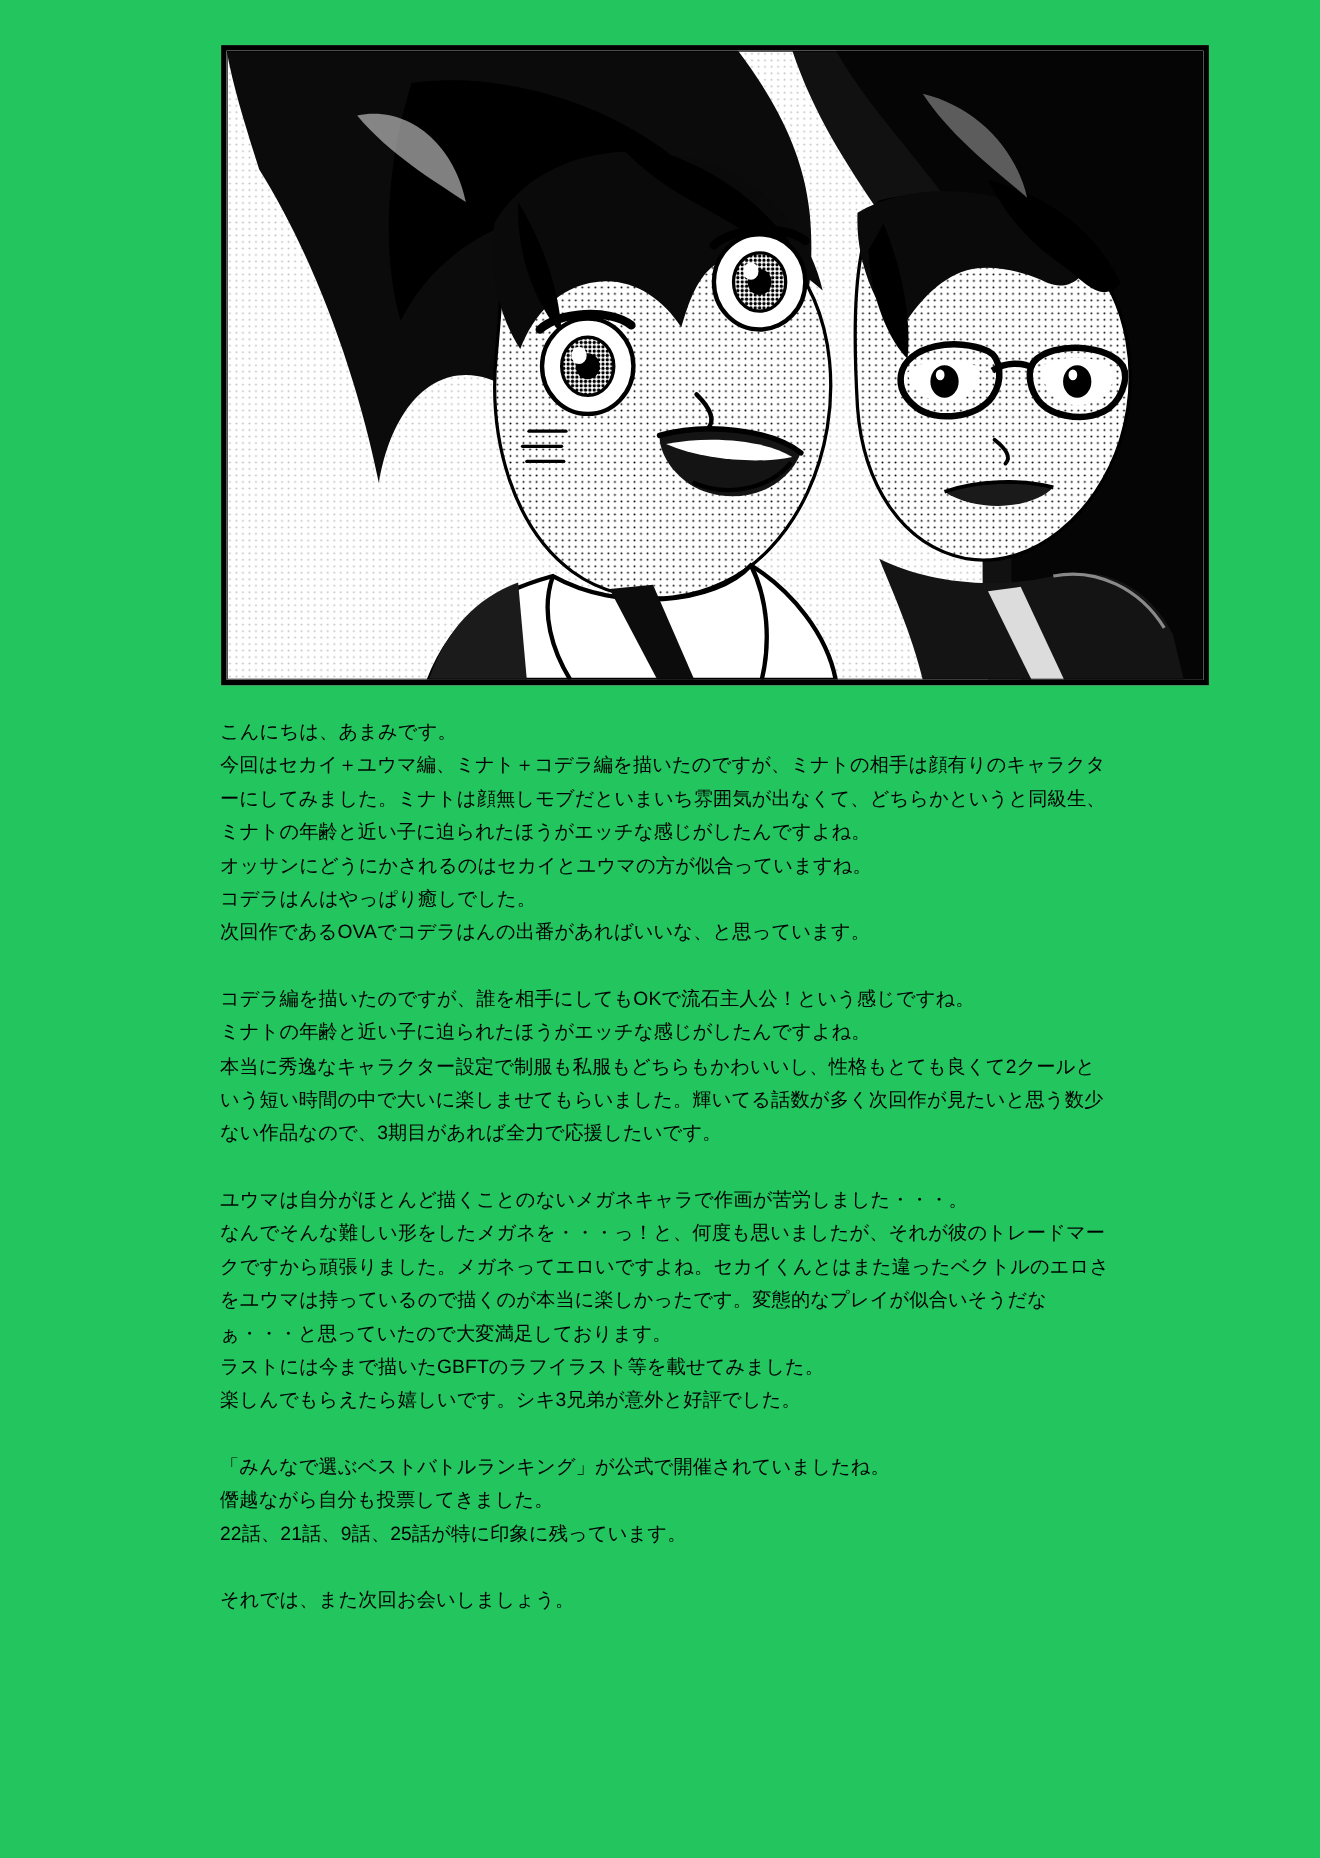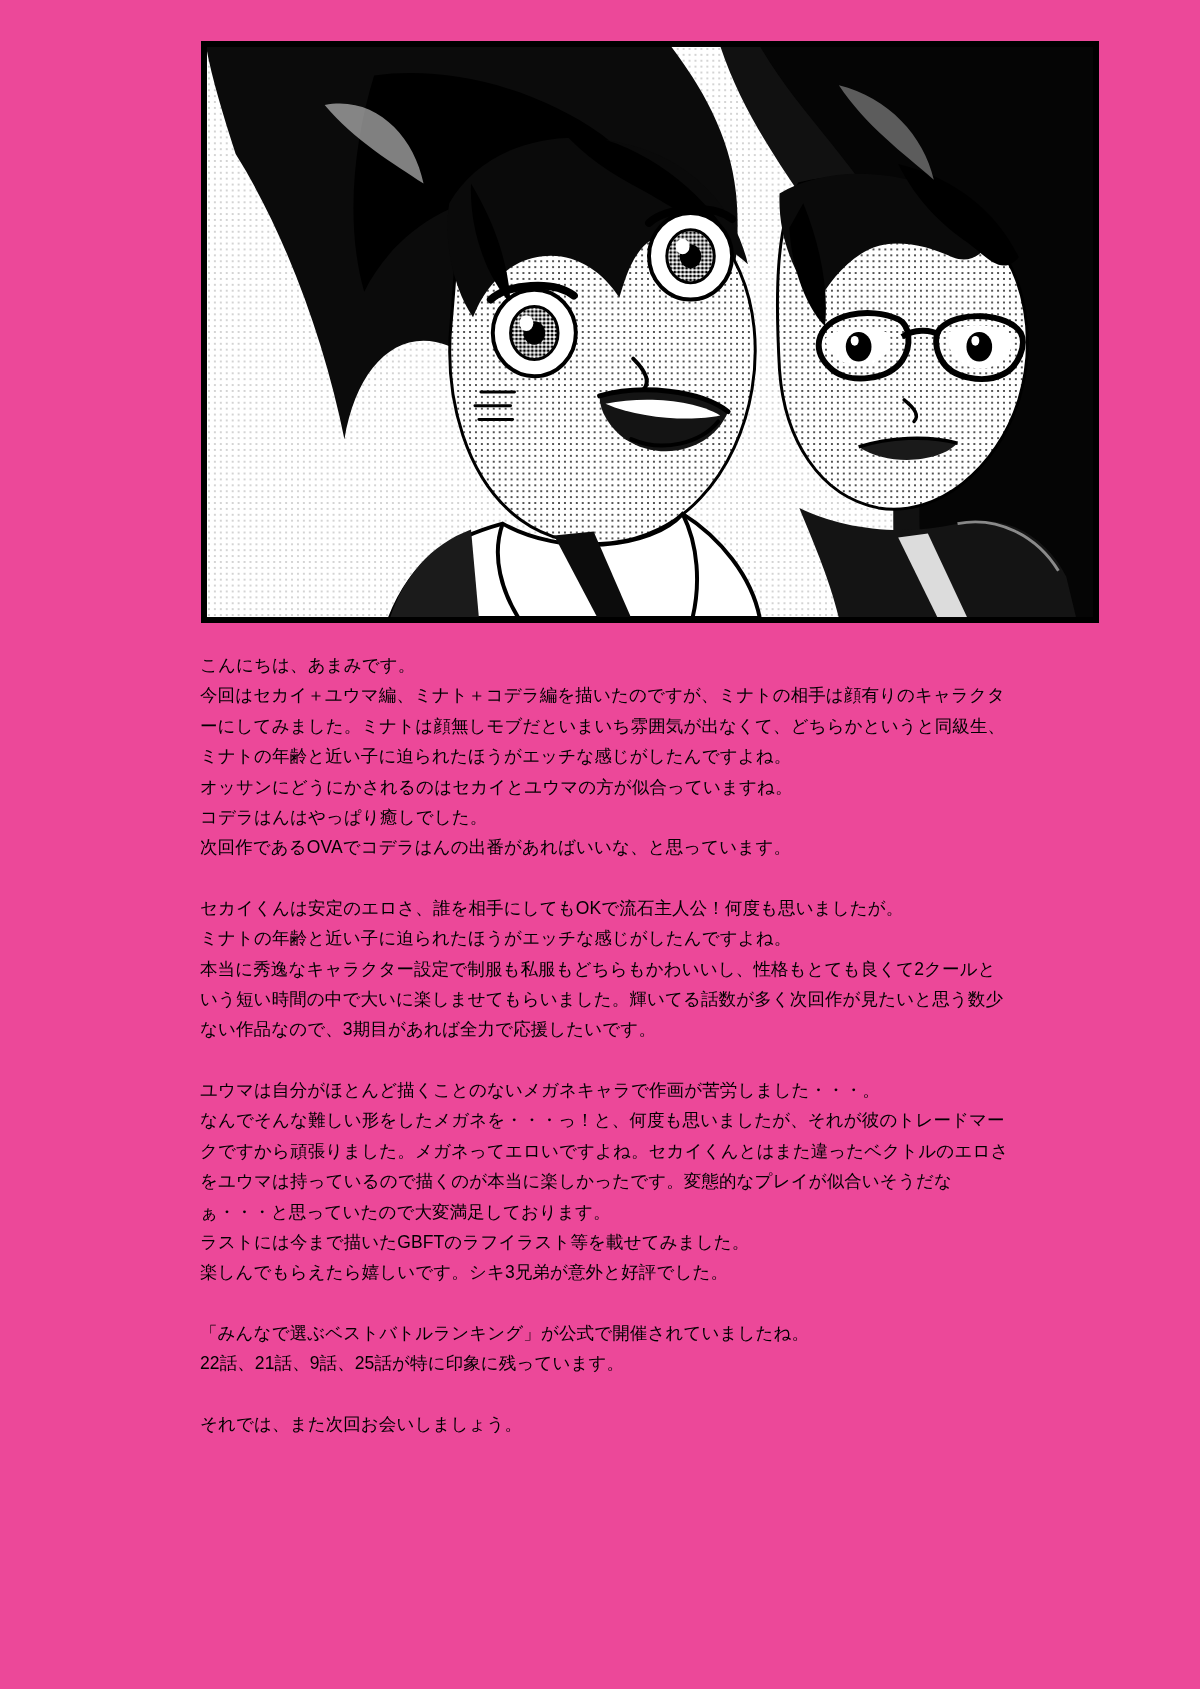--- a/index.html
+++ b/index.html
@@ -12,21 +12,21 @@
     height: 1689px;
     position: relative;
     font-family: "Liberation Sans", sans-serif;
     color: #000000;
     overflow: hidden;
   }
 
   .page {
     position: absolute;
     inset: 0;
-    background: #ec4899;
+    background: #22c55e;
   }
 
   
   .illustration {
     position: absolute;
     left: 201px;
     top: 41px;
     width: 898px;
     height: 582px;
     border: 5px solid #000000;
@@ -183,34 +183,35 @@
   <div class="afterword">
 
     <p class="para">こんにちは、あまみです。</p>
     <p class="para">今回はセカイ＋ユウマ編、ミナト＋コデラ編を描いたのですが、ミナトの相手は顔有りのキャラクターにしてみました。ミナトは顔無しモブだといまいち雰囲気が出なくて、どちらかというと同級生、ミナトの年齢と近い子に迫られたほうがエッチな感じがしたんですよね。</p>
     <p class="para">オッサンにどうにかされるのはセカイとユウマの方が似合っていますね。</p>
     <p class="para">コデラはんはやっぱり癒しでした。</p>
     <p class="para">次回作であるOVAでコデラはんの出番があればいいな、と思っています。</p>
 
     <div class="gap"></div>
 
-    <p class="para">セカイくんは安定のエロさ、誰を相手にしてもOKで流石主人公！何度も思いましたが。</p>
+    <p class="para">コデラ編を描いたのですが、誰を相手にしてもOKで流石主人公！という感じですね。</p>
     <p class="para">ミナトの年齢と近い子に迫られたほうがエッチな感じがしたんですよね。</p>
     <p class="para">本当に秀逸なキャラクター設定で制服も私服もどちらもかわいいし、性格もとても良くて2クールという短い時間の中で大いに楽しませてもらいました。輝いてる話数が多く次回作が見たいと思う数少ない作品なので、3期目があれば全力で応援したいです。</p>
 
     <div class="gap"></div>
 
     <p class="para">ユウマは自分がほとんど描くことのないメガネキャラで作画が苦労しました・・・。</p>
     <p class="para">なんでそんな難しい形をしたメガネを・・・っ！と、何度も思いましたが、それが彼のトレードマークですから頑張りました。メガネってエロいですよね。セカイくんとはまた違ったベクトルのエロさをユウマは持っているので描くのが本当に楽しかったです。変態的なプレイが似合いそうだなぁ・・・と思っていたので大変満足しております。</p>
     <p class="para">ラストには今まで描いたGBFTのラフイラスト等を載せてみました。</p>
     <p class="para">楽しんでもらえたら嬉しいです。シキ3兄弟が意外と好評でした。</p>
 
     <div class="gap"></div>
 
     <p class="para">「みんなで選ぶベストバトルランキング」が公式で開催されていましたね。</p>
+    <p class="para">僭越ながら自分も投票してきました。</p>
     <p class="para">22話、21話、9話、25話が特に印象に残っています。</p>
 
     <div class="gap"></div>
 
     <p class="para">それでは、また次回お会いしましょう。</p>
 
   </div>
 
 </div>
 

